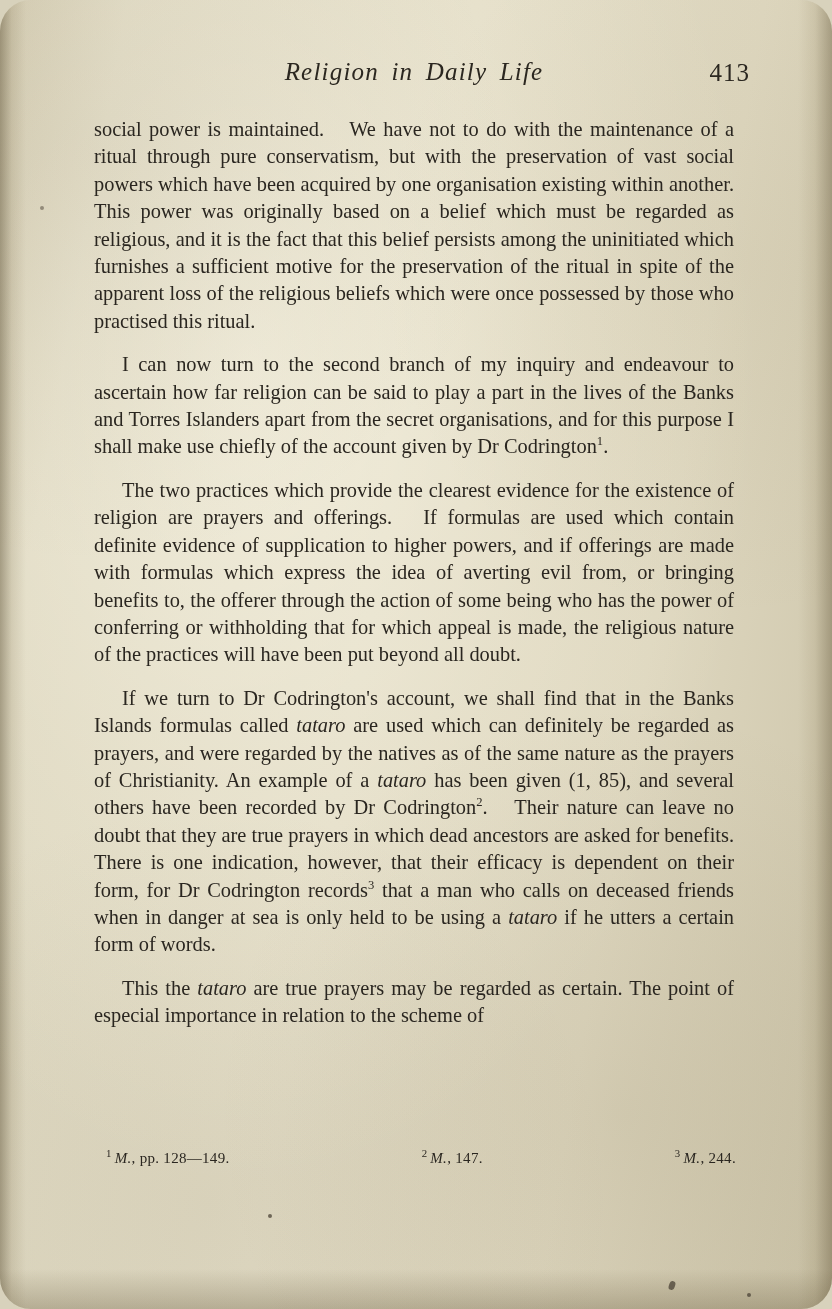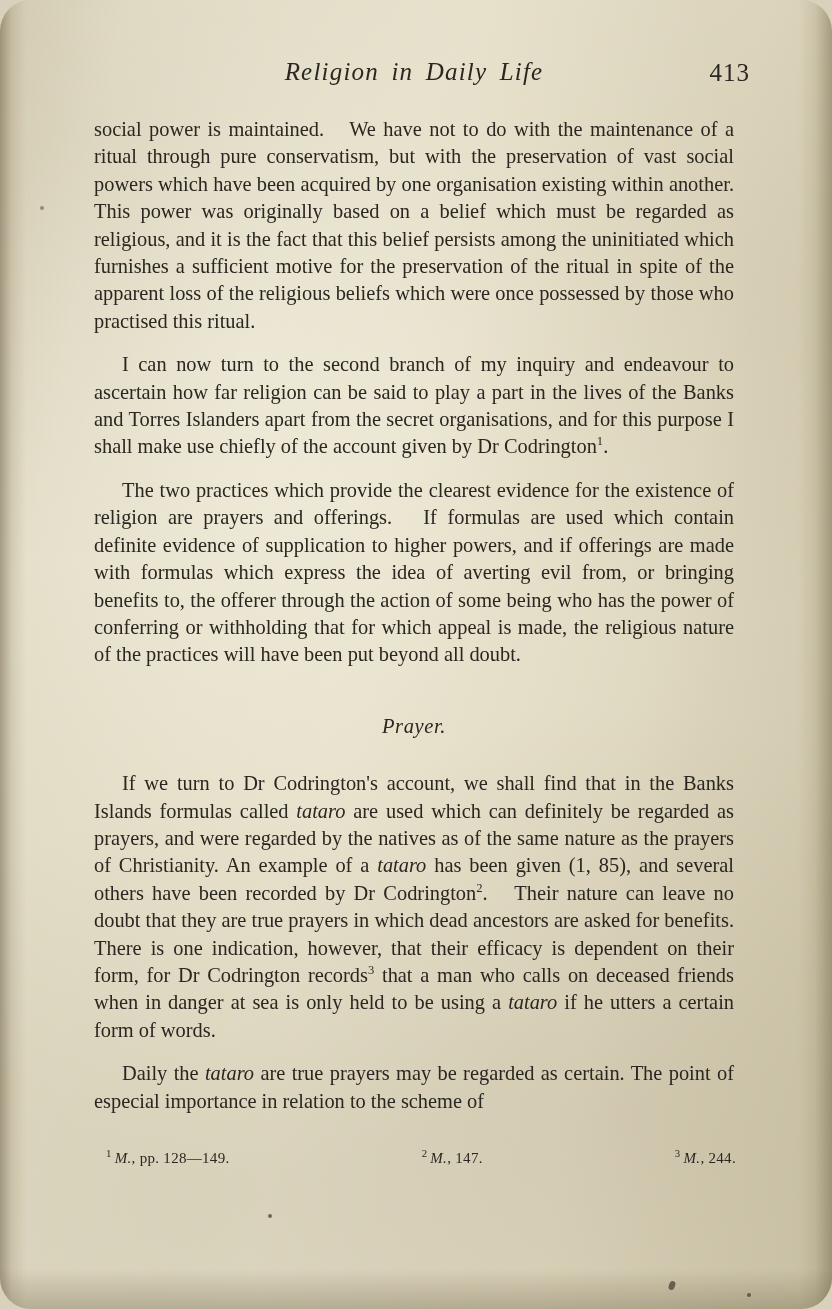--- a/index.html
+++ b/index.html
@@ -167,25 +167,24 @@
     </div>
 
     <div class="body-text">
 
       <p class="para"><span>social power is maintained.　We have not to do with the maintenance of a ritual through pure conservatism, but with the preservation of vast social powers which have been acquired by one organisation existing within another.　This power was originally based on a belief which must be regarded as religious, and it is the fact that this belief persists among the uninitiated which furnishes a sufficient motive for the preservation of the ritual in spite of the apparent loss of the religious beliefs which were once possessed by those who practised this ritual.</span></p>
 
       <p class="para indent"><span>I can now turn to the second branch of my inquiry and endeavour to ascertain how far religion can be said to play a part in the lives of the Banks and Torres Islanders apart from the secret organisations, and for this purpose I shall make use chiefly of the account given by Dr Codrington</span><sup>1</sup><span>.</span></p>
 
       <p class="para indent"><span>The two practices which provide the clearest evidence for the existence of religion are prayers and offerings.　If formulas are used which contain definite evidence of supplication to higher powers, and if offerings are made with formulas which express the idea of averting evil from, or bringing benefits to, the offerer through the action of some being who has the power of conferring or withholding that for which appeal is made, the religious nature of the practices will have been put beyond all doubt.</span></p>
 
-      <div class="section-head">Prayer.</div>
 
       <p class="para indent"><span>If we turn to Dr Codrington's account, we shall find that in the Banks Islands formulas called </span><span class="it">tataro</span><span> are used which can definitely be regarded as prayers, and were regarded by the natives as of the same nature as the prayers of Christianity. An example of a </span><span class="it">tataro</span><span> has been given (1, 85), and several others have been recorded by Dr Codrington</span><sup>2</sup><span>.　Their nature can leave no doubt that they are true prayers in which dead ancestors are asked for benefits.　There is one indication, however, that their efficacy is dependent on their form, for Dr Codrington records</span><sup>3</sup><span> that a man who calls on deceased friends when in danger at sea is only held to be using a </span><span class="it">tataro</span><span> if he utters a certain form of words.</span></p>
 
-      <p class="para indent"><span>Daily the </span><span class="it">tataro</span><span> are true prayers may be regarded as certain. The point of especial importance in relation to the scheme of</span></p>
+      <p class="para indent"><span>This the </span><span class="it">tataro</span><span> are true prayers may be regarded as certain. The point of especial importance in relation to the scheme of</span></p>
 
     </div>
   </div>
 
   <div class="footnotes">
     <div class="footnote"><sup>1</sup><span class="it">M.</span><span>, pp. 128—149.</span></div>
     <div class="footnote"><sup>2</sup><span class="it">M.</span><span>, 147.</span></div>
     <div class="footnote"><sup>3</sup><span class="it">M.</span><span>, 244.</span></div>
   </div>
 

